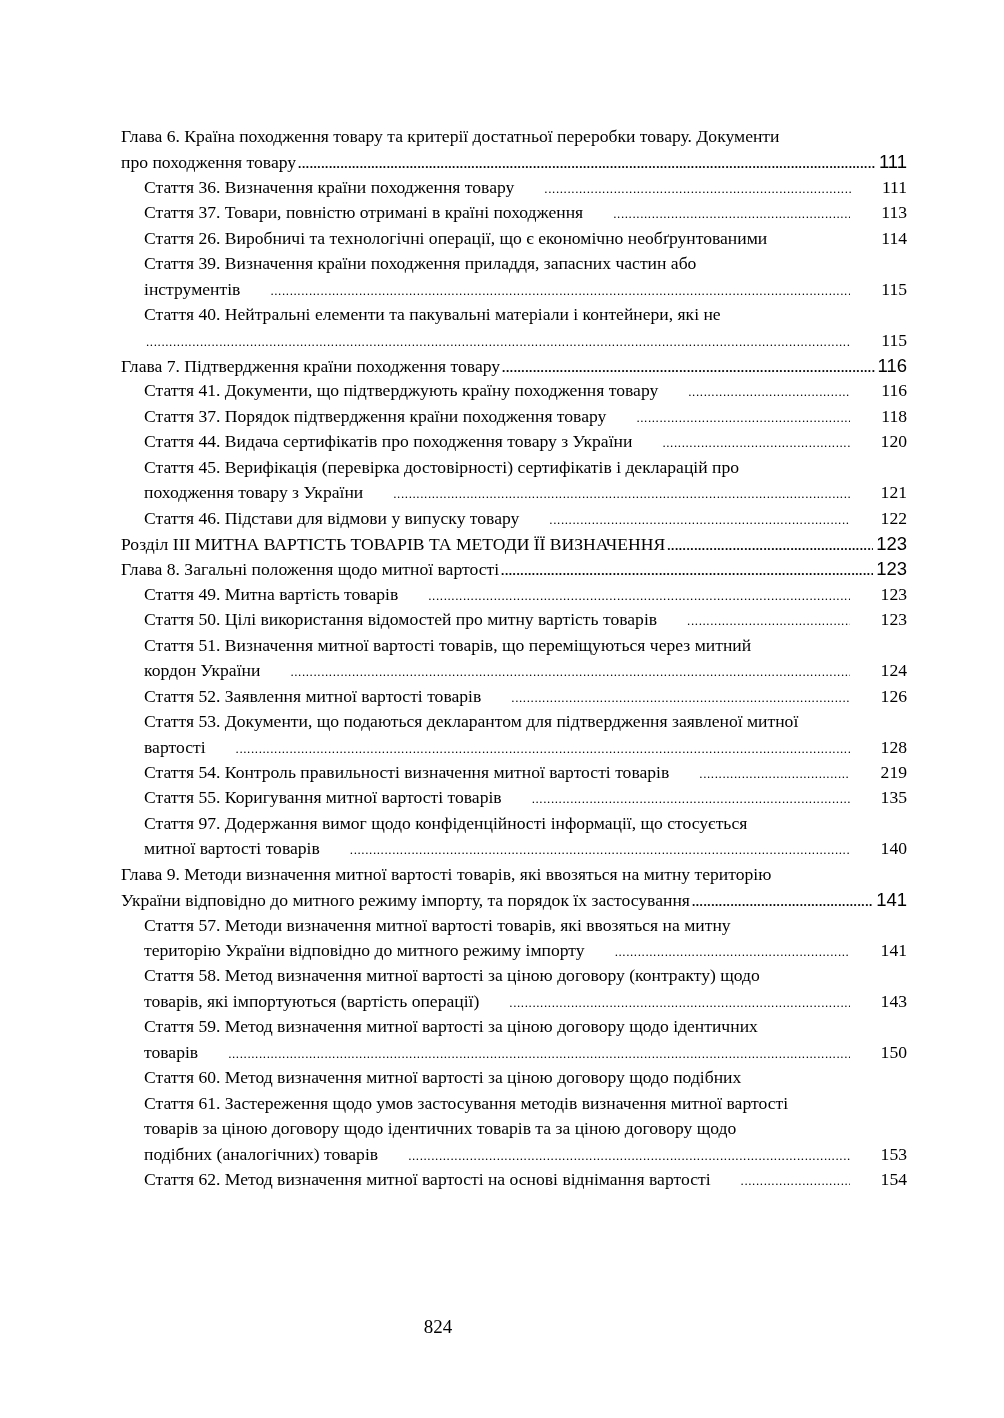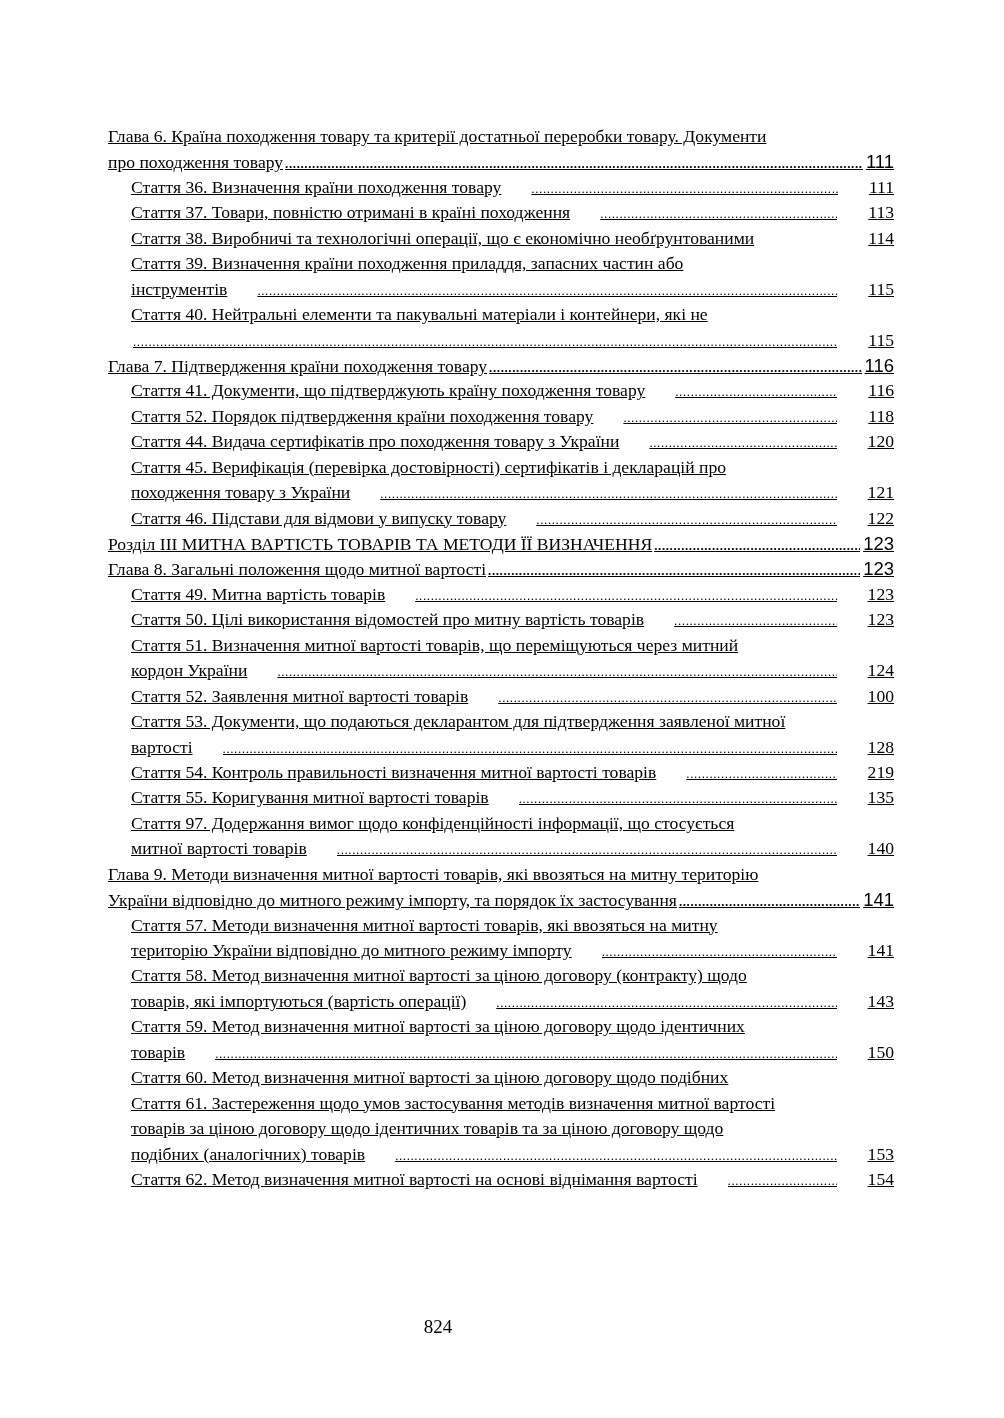--- a/index.html
+++ b/index.html
@@ -2,21 +2,21 @@
 <html><head>
   <meta charset="utf-8">
   <style>
     html, body { margin: 0; padding: 0; background: #ffffff; }
     body {
       width: 1004px; height: 1418px; position: relative; overflow: hidden;
       font-family: "Liberation Serif", "DejaVu Serif", serif;
       color: #000;
     }
     #toc {
-      position: absolute; left: 108px; top: 124px; width: 786px; text-decoration: underline;
+      position: absolute; left: 121px; top: 124px; width: 786px;
     }
     .line {
       position: relative;
       height: 25.45px;
       line-height: 25.45px;
       font-size: 17.6px;
       white-space: nowrap;
       display: flex;
       align-items: baseline;
     }
@@ -65,21 +65,21 @@
     </div>
     <div class="entry article">
       <div class="line">
         <span class="txt">Стаття 37. Товари, повністю отримані в країні походження</span>
         <span class="leader"></span>
         <span class="pg">113</span>
       </div>
     </div>
     <div class="entry article">
       <div class="line">
-        <span class="txt">Стаття 38. Виробничі та технологічні операції, що є економічно необґрунтованими</span>
+        <span class="txt">Стаття 26. Виробничі та технологічні операції, що є економічно необґрунтованими</span>
         <span style="flex: 1 1 auto;"></span>
         <span class="pg">114</span>
       </div>
     </div>
     <div class="entry article">
       <div class="line">
         <span class="txt">Стаття 39. Визначення країни походження приладдя, запасних частин або</span>
       </div>
       <div class="line">
         <span class="txt">інструментів</span>
@@ -105,21 +105,21 @@
     </div>
     <div class="entry article">
       <div class="line">
         <span class="txt">Стаття 41. Документи, що підтверджують країну походження товару</span>
         <span class="leader"></span>
         <span class="pg">116</span>
       </div>
     </div>
     <div class="entry article">
       <div class="line">
-        <span class="txt">Стаття 52. Порядок підтвердження країни походження товару</span>
+        <span class="txt">Стаття 37. Порядок підтвердження країни походження товару</span>
         <span class="leader"></span>
         <span class="pg">118</span>
       </div>
     </div>
     <div class="entry article">
       <div class="line">
         <span class="txt">Стаття 44. Видача сертифікатів про походження товару з України</span>
         <span class="leader"></span>
         <span class="pg">120</span>
       </div>
@@ -176,21 +176,21 @@
       <div class="line">
         <span class="txt">кордон України</span>
         <span class="leader"></span>
         <span class="pg">124</span>
       </div>
     </div>
     <div class="entry article">
       <div class="line">
         <span class="txt">Стаття 52. Заявлення митної вартості товарів</span>
         <span class="leader"></span>
-        <span class="pg">100</span>
+        <span class="pg">126</span>
       </div>
     </div>
     <div class="entry article">
       <div class="line">
         <span class="txt">Стаття 53. Документи, що подаються декларантом для підтвердження заявленої митної</span>
       </div>
       <div class="line">
         <span class="txt">вартості</span>
         <span class="leader"></span>
         <span class="pg">128</span>

